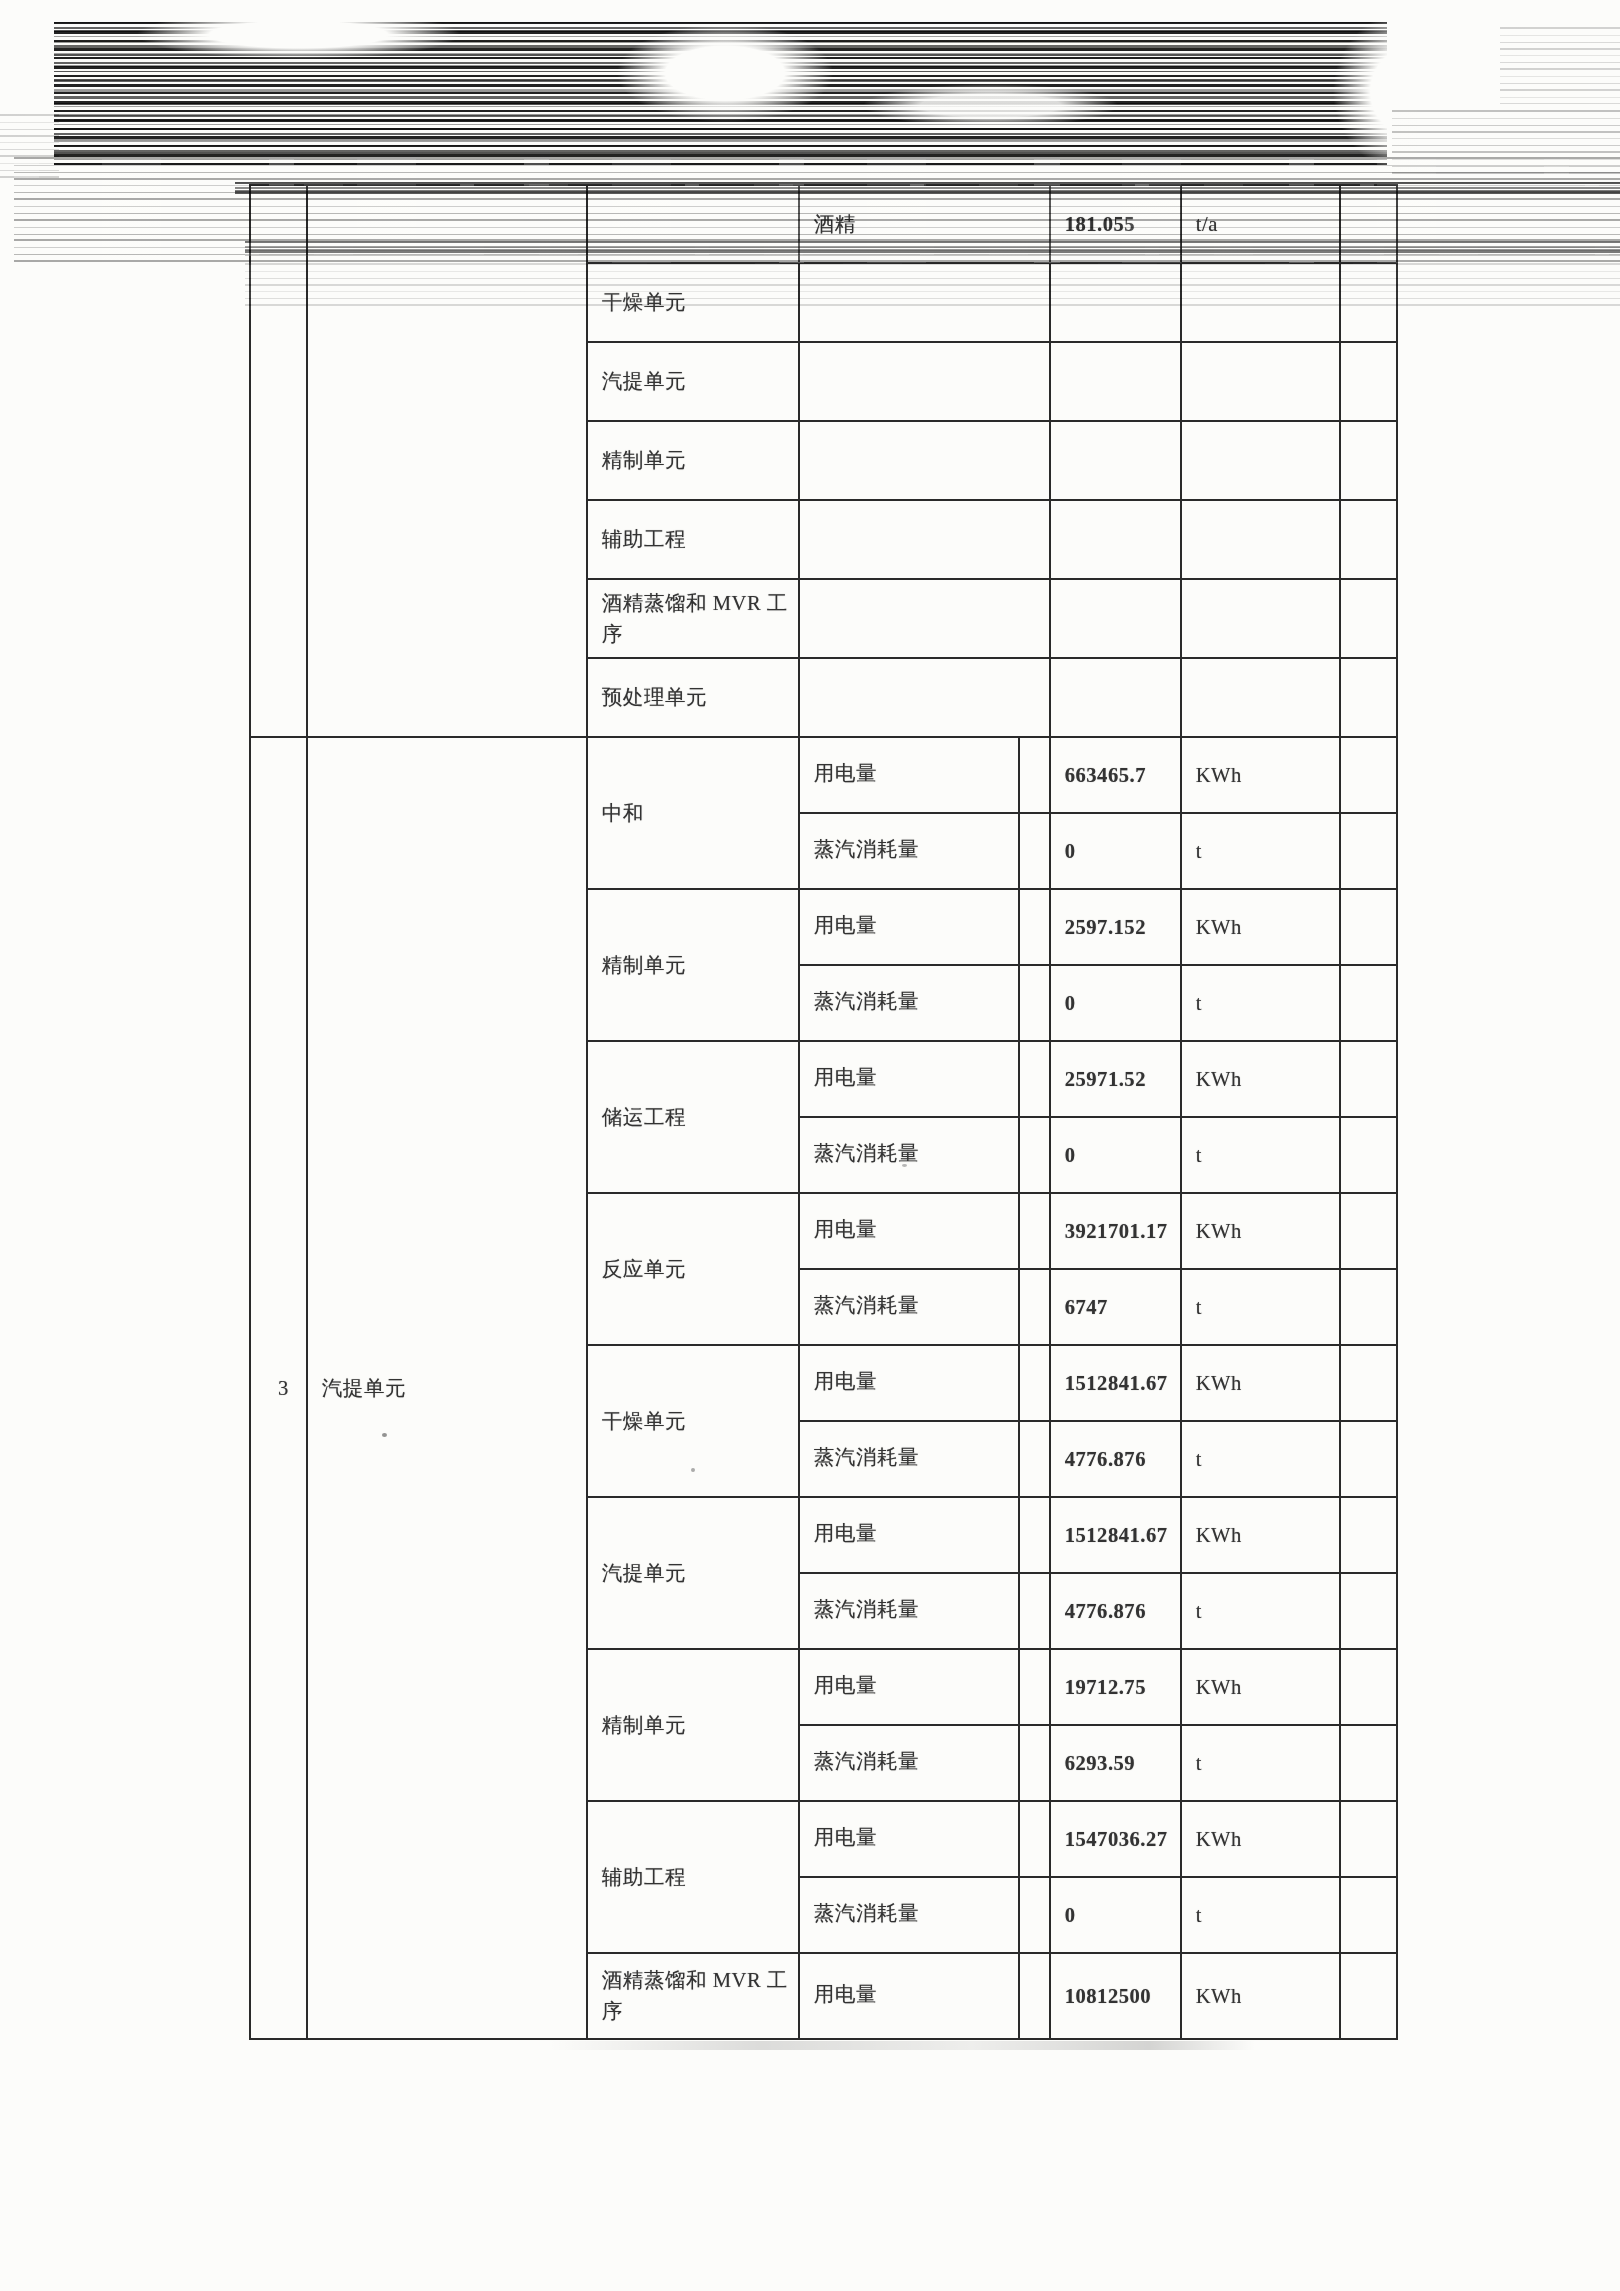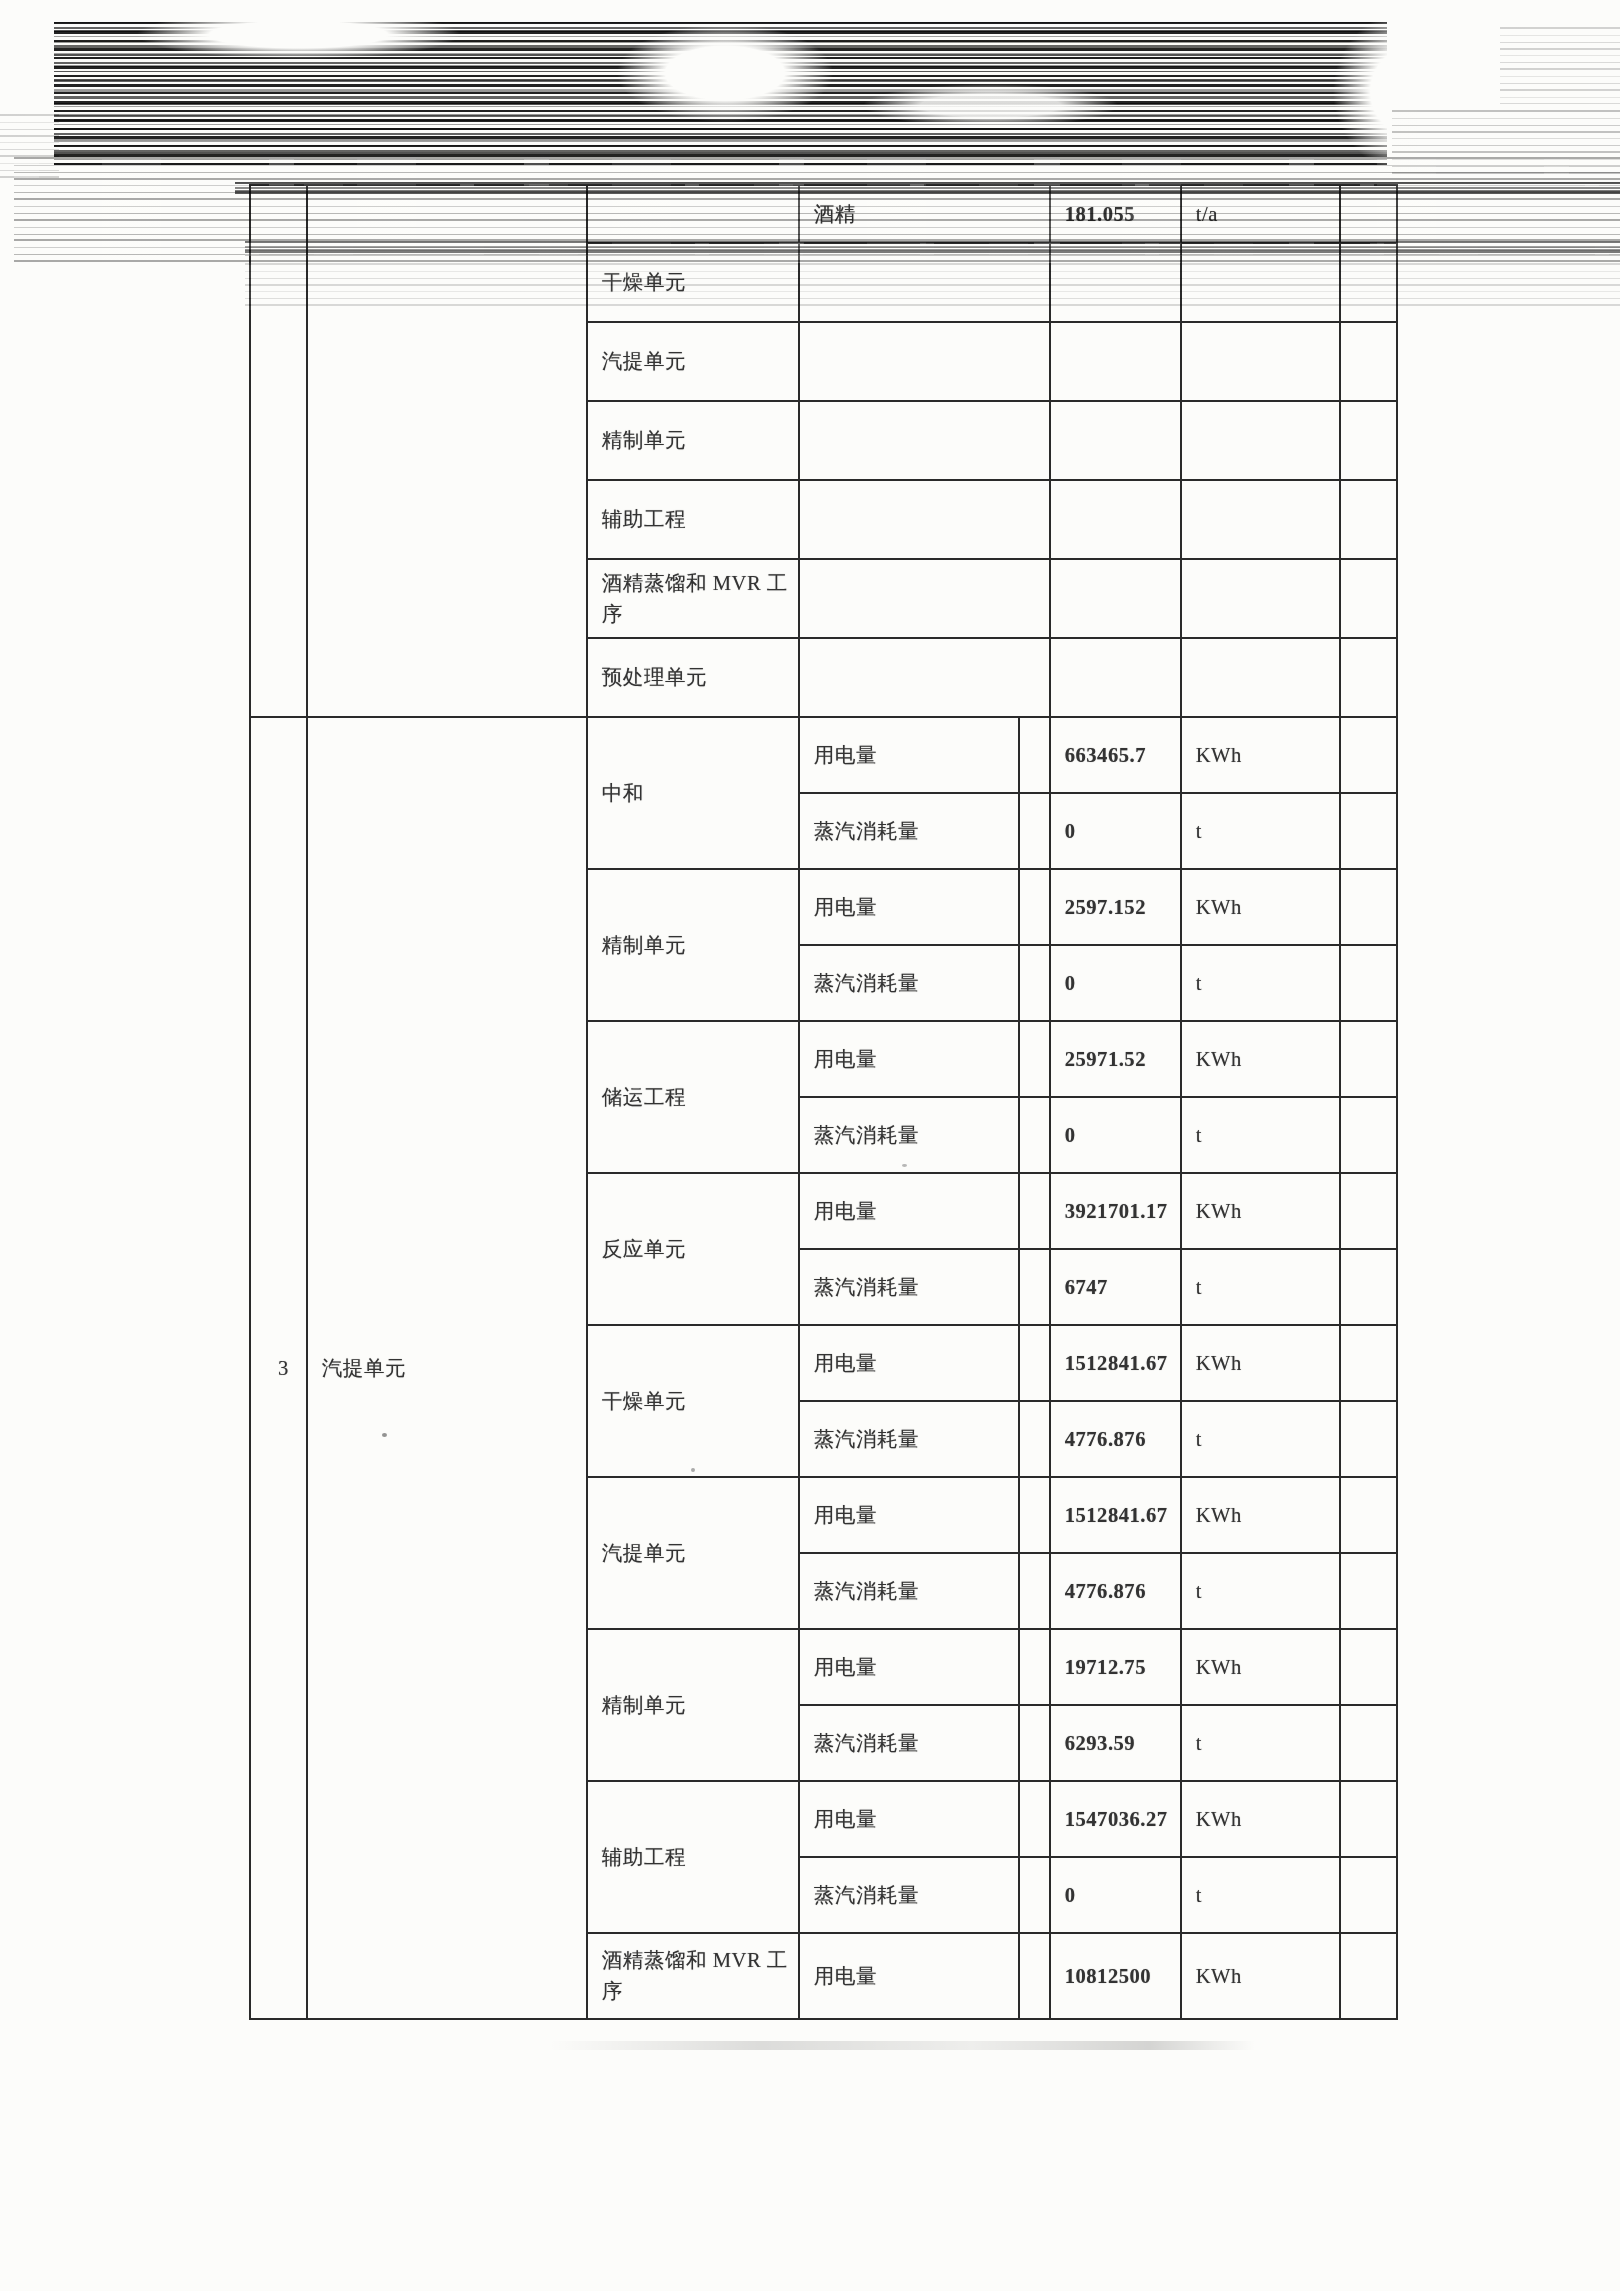--- a/index.html
+++ b/index.html
@@ -21,28 +21,28 @@
   table.doc td {
     border:2px solid #2a2a2a;
     vertical-align:middle;
     font-size:20.6px; color:#333;
     letter-spacing:0.5px;
     line-height:1.5;
     padding:2px 3.9px 2px 13.7px;
     overflow:hidden;
     text-shadow:0 0 1px rgba(40,40,40,.45);
   }
-  tr.rt { height:58px; }   
+  tr.rt { height:78px; }   
   tr.rs { height:79px; }   
   tr.re { height:76px; }   
   tr.rl { height:86px; }   
   td.cnum { text-align:center; padding-left:2px; }
   td.ccat { padding-left:13.7px; }
   td.cname { padding-left:6.9px; }
-  td.cmetric { padding-left:14.7px; }
+  td.cmetric { padding-left:14.7px;font-family:Liberation Mono, monospace; }
   td.cgap { padding:0; }
   td.cval { padding-left:11.8px;font-weight:bold; }
   td.cu { padding-left:9.8px;font-family:Liberation Serif, serif; }
   td.bt3 { border-top-width:2.9px; }
   
   .noise { position:absolute; pointer-events:none; z-index:6; }
   .sa {
     background:
       repeating-linear-gradient(180deg,
         rgba(15,15,15,.92) 0 2px, rgba(0,0,0,0) 2px 4.9px,

